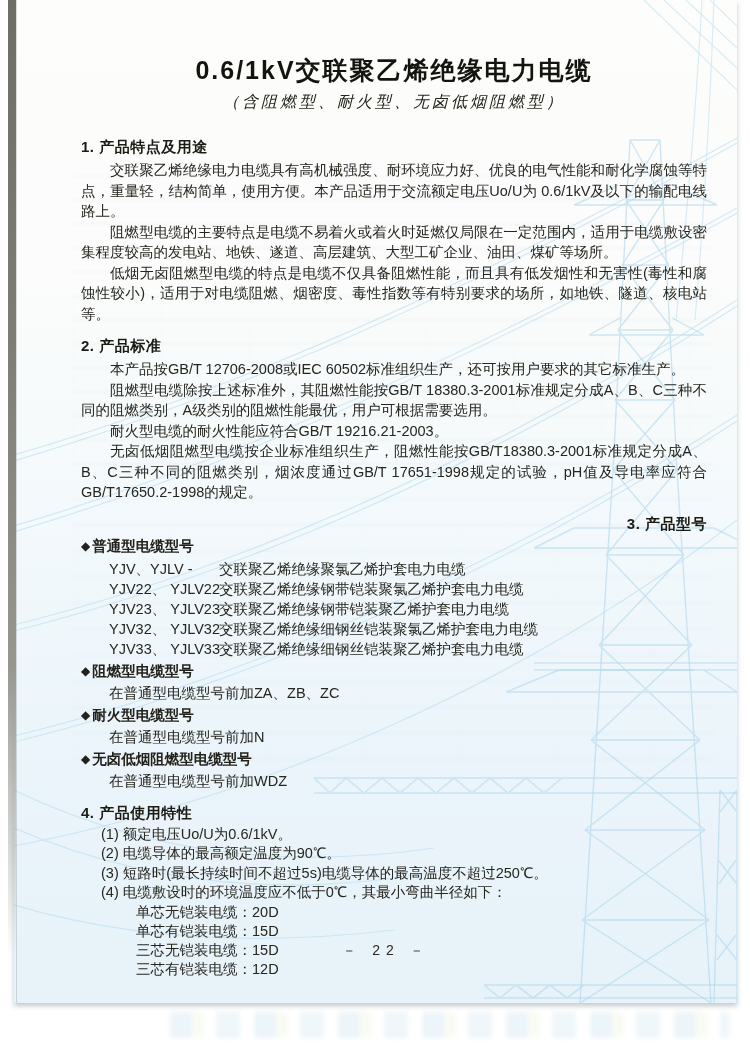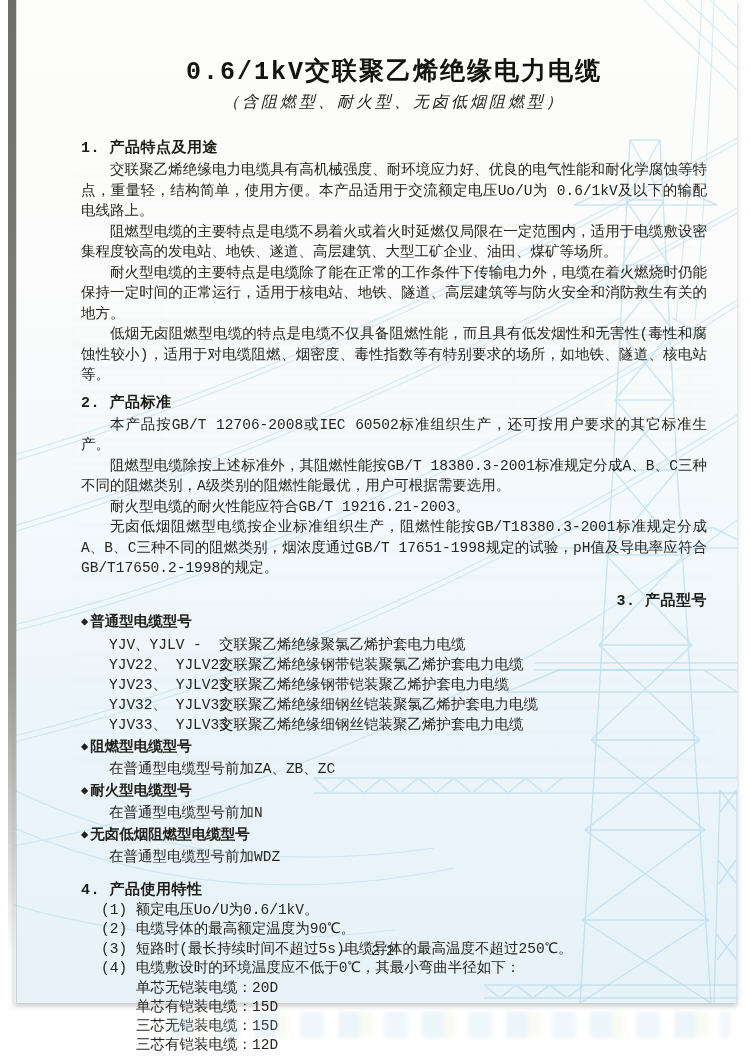--- a/index.html
+++ b/index.html
@@ -1,20 +1,20 @@
 <!DOCTYPE html>
 <html><head>
 <meta charset="utf-8">
 <style>
   * { margin:0; padding:0; box-sizing:border-box; }
   html,body { background:#ffffff; }
   .screen {
     position:relative; width:750px; height:1057px; overflow:hidden;
     background:#ffffff;
-    font-family:Liberation Mono, monospace;
+    font-family:Liberation Sans, sans-serif;
     color:#26261f;
   }
   
   .page {
     position:absolute; left:14px; top:0; width:723px; height:1003px;
     background:linear-gradient(180deg,#fdfdfb 0%,#fbfcfb 28%,#f3f9fc 52%,#eaf4fa 78%,#e7f2f9 100%);
     box-shadow:0 3px 5px rgba(90,100,105,.35);
   }
   
   .scan-strip {
@@ -62,21 +62,21 @@
     color:#14140f; margin-top:10px;
   }
   .doc-subtitle {
     text-align:center; font-size:16px; font-style:italic; letter-spacing:3px;
     color:#23231c; margin-top:5px;
   }
   .sec-heading {
     font-size:15px; font-weight:bold; color:#1c1c15; letter-spacing:.5px;
   }
   .h-features  { margin-top:25px; }
-  .h-standards { margin-top:7px; }
+  .h-standards { margin-top:13px; }
   .h-models    { margin-top:12px;text-align:right; }
   .h-usage     { margin-top:13px; }
   .para {
     font-size:14.5px; line-height:20.5px; text-align:justify;
     text-indent:2em; color:#26261f;
   }
   .para-block { margin-top:3px; }
   .model-group-label {
     font-size:14.5px; line-height:21px; font-weight:bold; color:#22221b;
     display:flex; align-items:baseline; margin-top:2px;
@@ -161,21 +161,20 @@
 
     <div class="content">
 
       <div class="doc-title">0.6/1kV交联聚乙烯绝缘电力电缆</div>
       <div class="doc-subtitle">（含阻燃型、耐火型、无卤低烟阻燃型）</div>
 
       <div class="sec-heading h-features">1. 产品特点及用途</div>
       <div class="para-block">
         <p class="para">交联聚乙烯绝缘电力电缆具有高机械强度、耐环境应力好、优良的电气性能和耐化学腐蚀等特点，重量轻，结构简单，使用方便。本产品适用于交流额定电压Uo/U为 0.6/1kV及以下的输配电线路上。</p>
         <p class="para">阻燃型电缆的主要特点是电缆不易着火或着火时延燃仅局限在一定范围内，适用于电缆敷设密集程度较高的发电站、地铁、遂道、高层建筑、大型工矿企业、油田、煤矿等场所。</p>
-        <p class="para">耐火型电缆的主要特点是电缆除了能在正常的工作条件下传输电力外，电缆在着火燃烧时仍能保持一定时间的正常运行，适用于核电站、地铁、隧道、高层建筑等与防火安全和消防救生有关的地方。</p>
         <p class="para">低烟无卤阻燃型电缆的特点是电缆不仅具备阻燃性能，而且具有低发烟性和无害性(毒性和腐蚀性较小)，适用于对电缆阻燃、烟密度、毒性指数等有特别要求的场所，如地铁、隧道、核电站等。</p>
       </div>
 
       <div class="sec-heading h-standards">2. 产品标准</div>
       <div class="para-block">
         <p class="para">本产品按GB/T 12706-2008或IEC 60502标准组织生产，还可按用户要求的其它标准生产。</p>
         <p class="para">阻燃型电缆除按上述标准外，其阻燃性能按GB/T 18380.3-2001标准规定分成A、B、C三种不同的阻燃类别，A级类别的阻燃性能最优，用户可根据需要选用。</p>
         <p class="para">耐火型电缆的耐火性能应符合GB/T 19216.21-2003。</p>
         <p class="para">无卤低烟阻燃型电缆按企业标准组织生产，阻燃性能按GB/T18380.3-2001标准规定分成A、B、C三种不同的阻燃类别，烟浓度通过GB/T 17651-1998规定的试验，pH值及导电率应符合GB/T17650.2-1998的规定。</p>
       </div>

